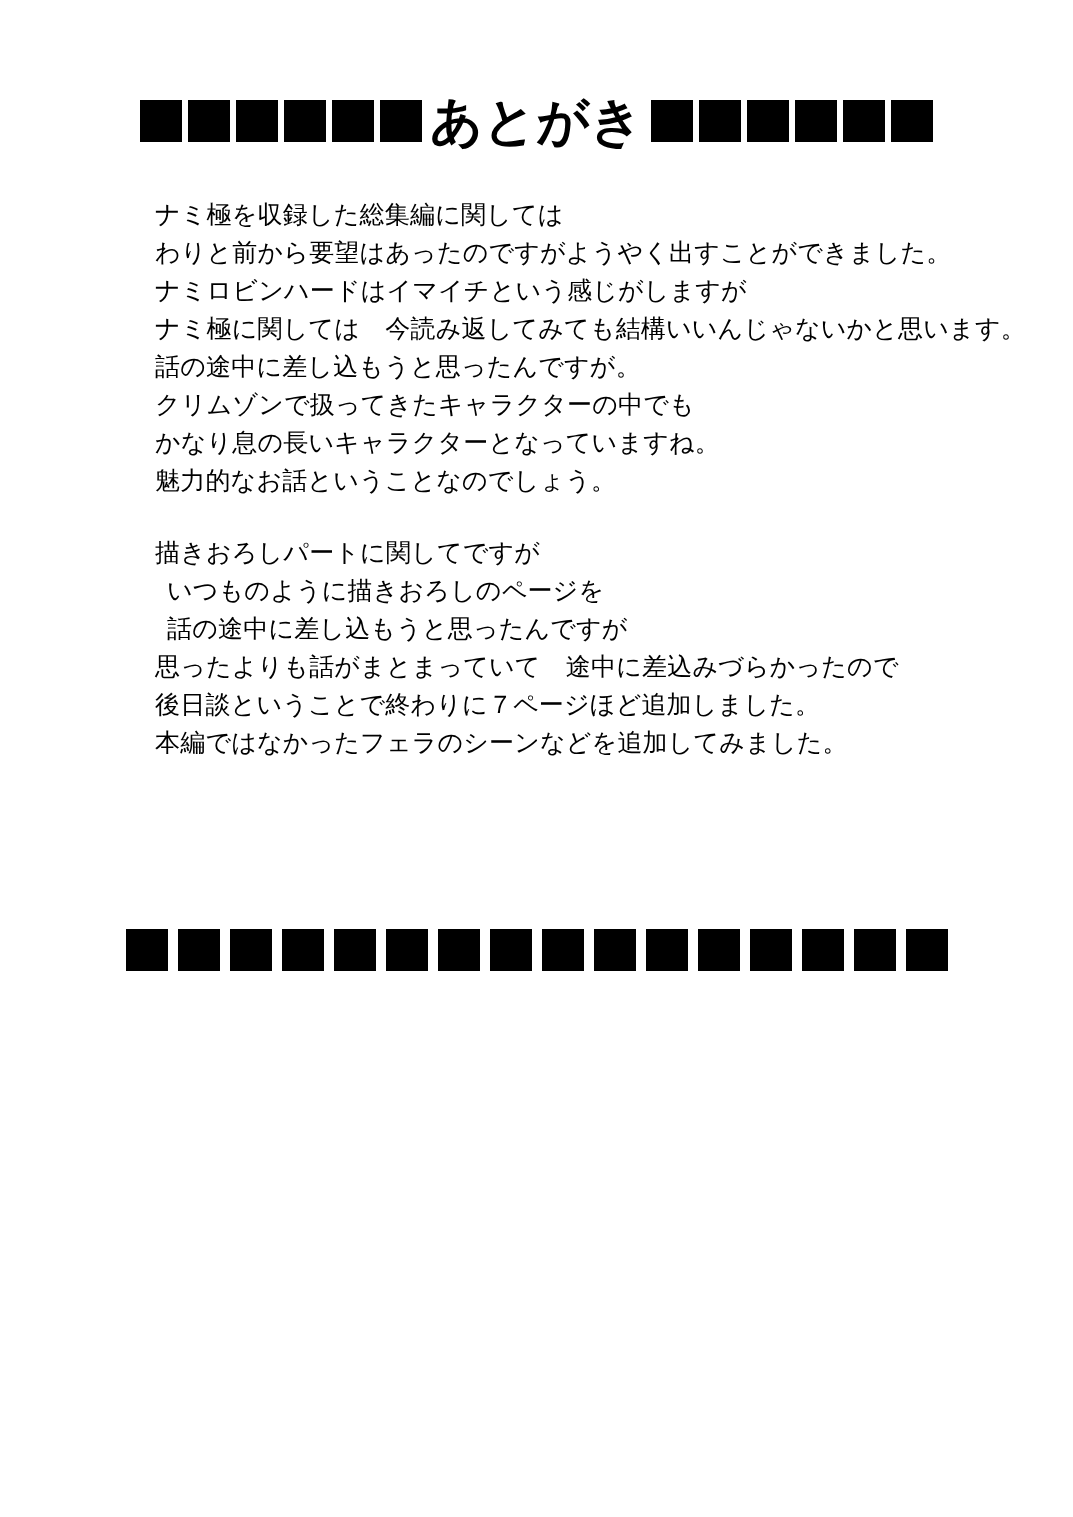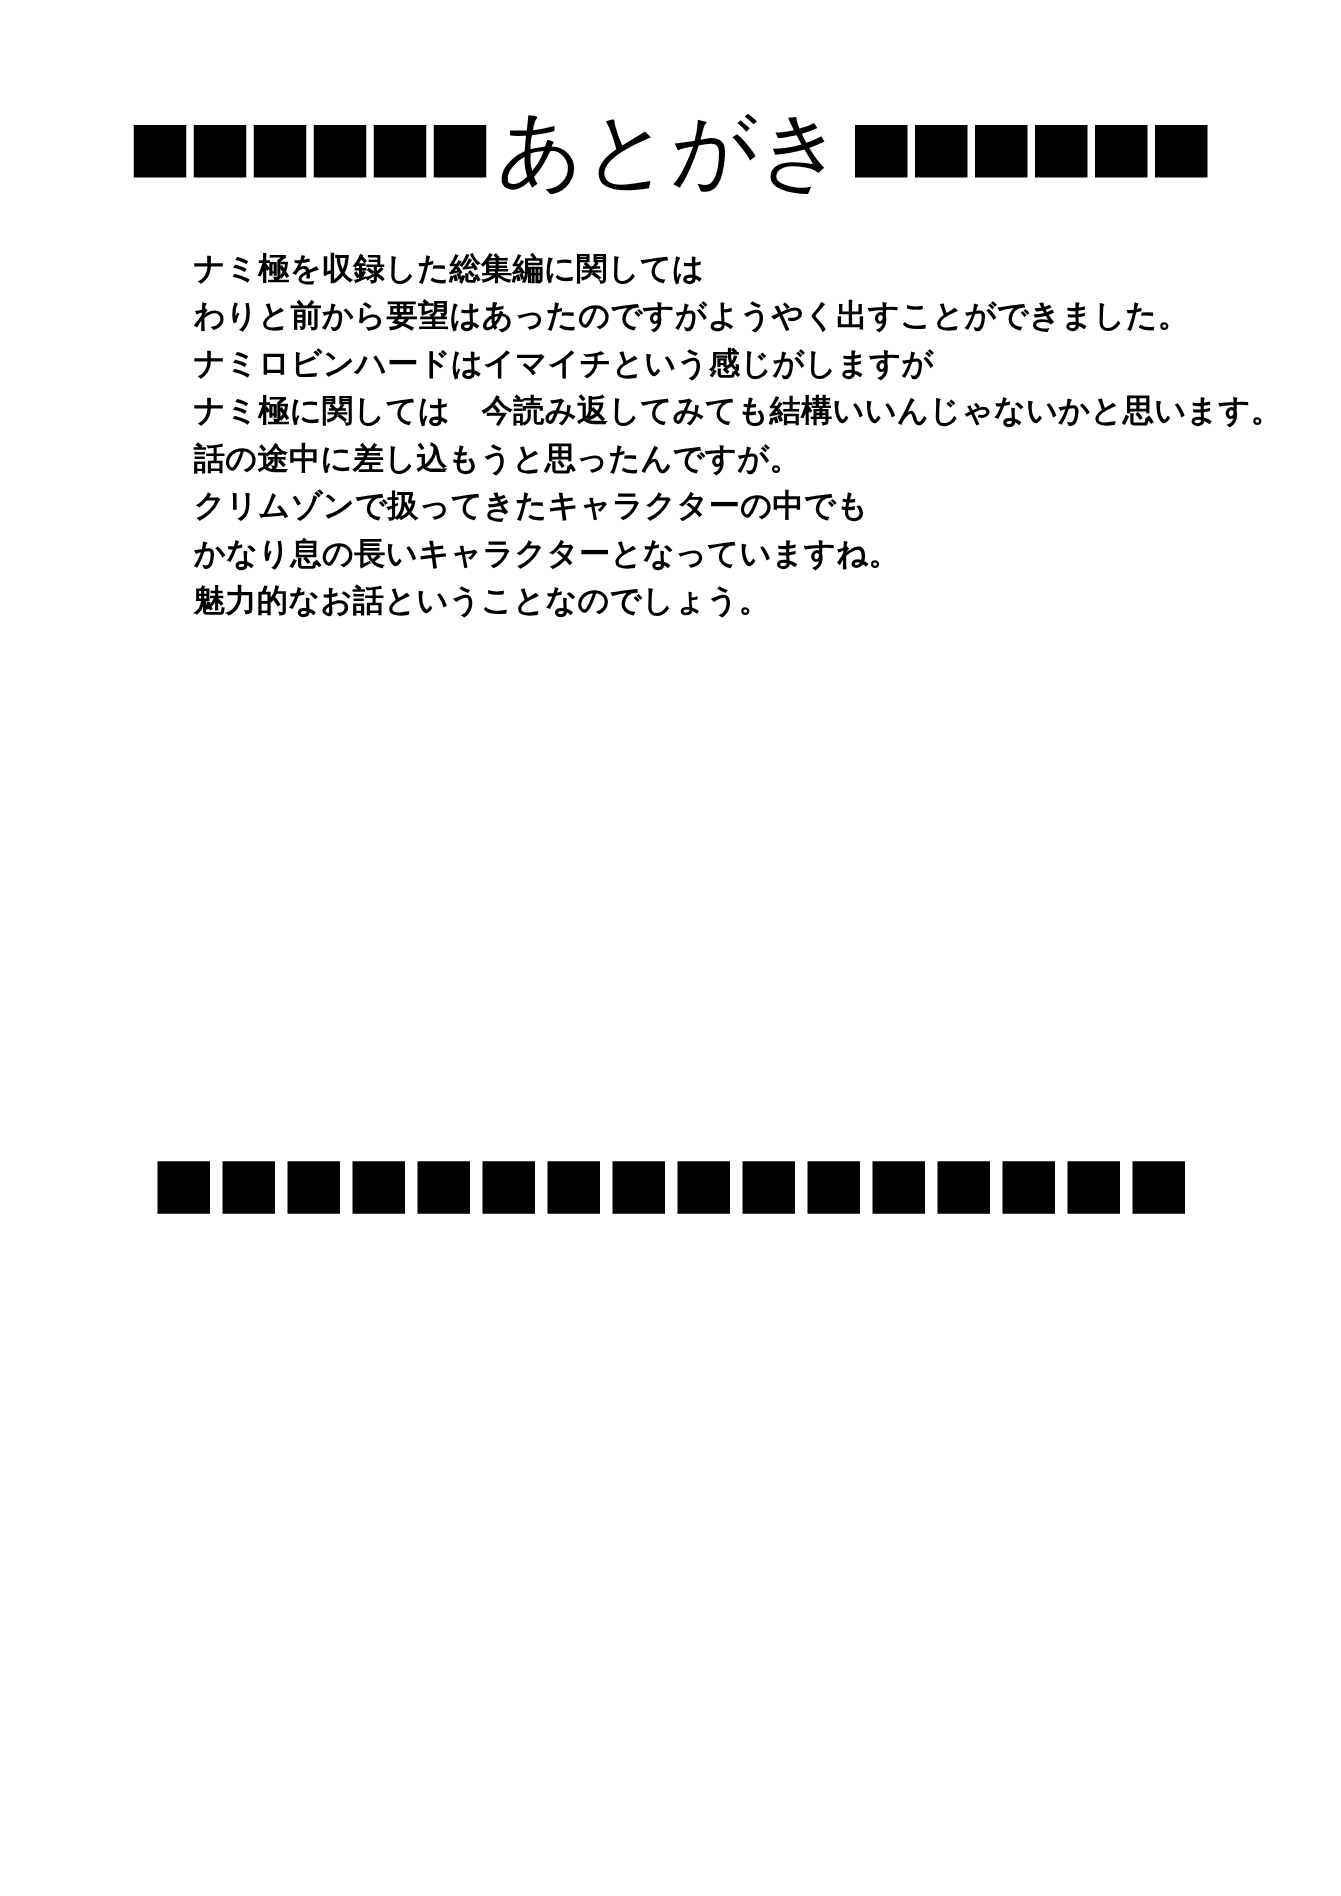--- a/index.html
+++ b/index.html
@@ -36,36 +36,35 @@
     justify-content: center;
     gap: 6px;
   }
   .title-sq {
     width: 42px;
     height: 42px;
     background: #000000;
     flex: 0 0 auto;
   }
   .title-text {
-    font-size: 68px;
+    font-size: 52px;
     line-height: 50px;
-    font-weight: normal;
+    font-weight: bold;
     letter-spacing: 0px;
     white-space: nowrap;
     padding: 0 2px;
     font-family: "DejaVu Sans", "Liberation Sans", sans-serif;
   }
 
   
   .body-block {
     position: absolute;
     left: 155px;
     top: 196px;
     width: 880px;
-    font-weight: bold;
   }
   .para {
     margin: 0 0 0 0;
   }
   .para + .para {
     margin-top: 34px;
   }
   .line {
     font-size: 25px;
     line-height: 38px;
@@ -121,20 +120,28 @@
       <div class="line">ナミ極を収録した総集編に関しては</div>
       <div class="line">わりと前から要望はあったのですがようやく出すことができました。</div>
       <div class="line">ナミロビンハードはイマイチという感じがしますが</div>
       <div class="line">ナミ極に関しては　今読み返してみても結構いいんじゃないかと思います。</div>
       <div class="line">話の途中に差し込もうと思ったんですが。</div>
       <div class="line">クリムゾンで扱ってきたキャラクターの中でも</div>
       <div class="line">かなり息の長いキャラクターとなっていますね。</div>
       <div class="line">魅力的なお話ということなのでしょう。</div>
     </div>
 
+    <div class="para">
+      <div class="line">描きおろしパートに関してですが</div>
+      <div class="line indent">いつものように描きおろしのページを</div>
+      <div class="line indent">話の途中に差し込もうと思ったんですが</div>
+      <div class="line">思ったよりも話がまとまっていて　途中に差込みづらかったので</div>
+      <div class="line">後日談ということで終わりに７ページほど追加しました。</div>
+      <div class="line">本編ではなかったフェラのシーンなどを追加してみました。</div>
+    </div>
 
   </div>
 
   <div class="divider-row">
     <span class="div-sq"></span>
     <span class="div-sq"></span>
     <span class="div-sq"></span>
     <span class="div-sq"></span>
     <span class="div-sq"></span>
     <span class="div-sq"></span>

